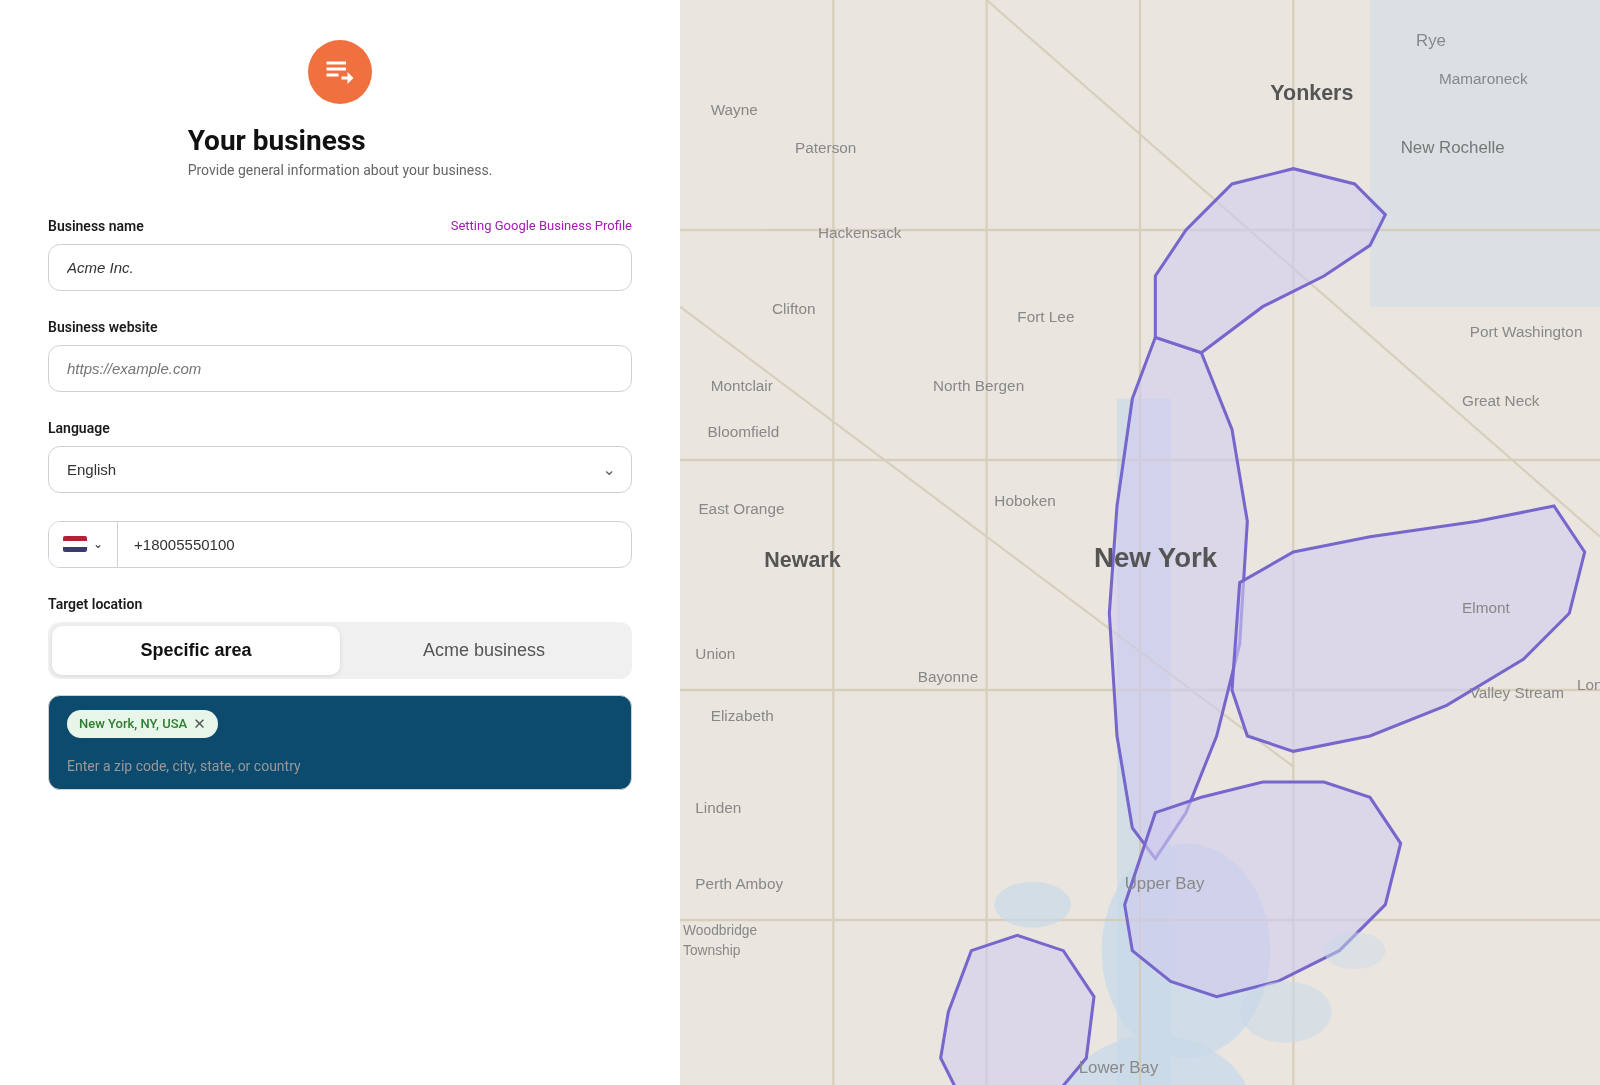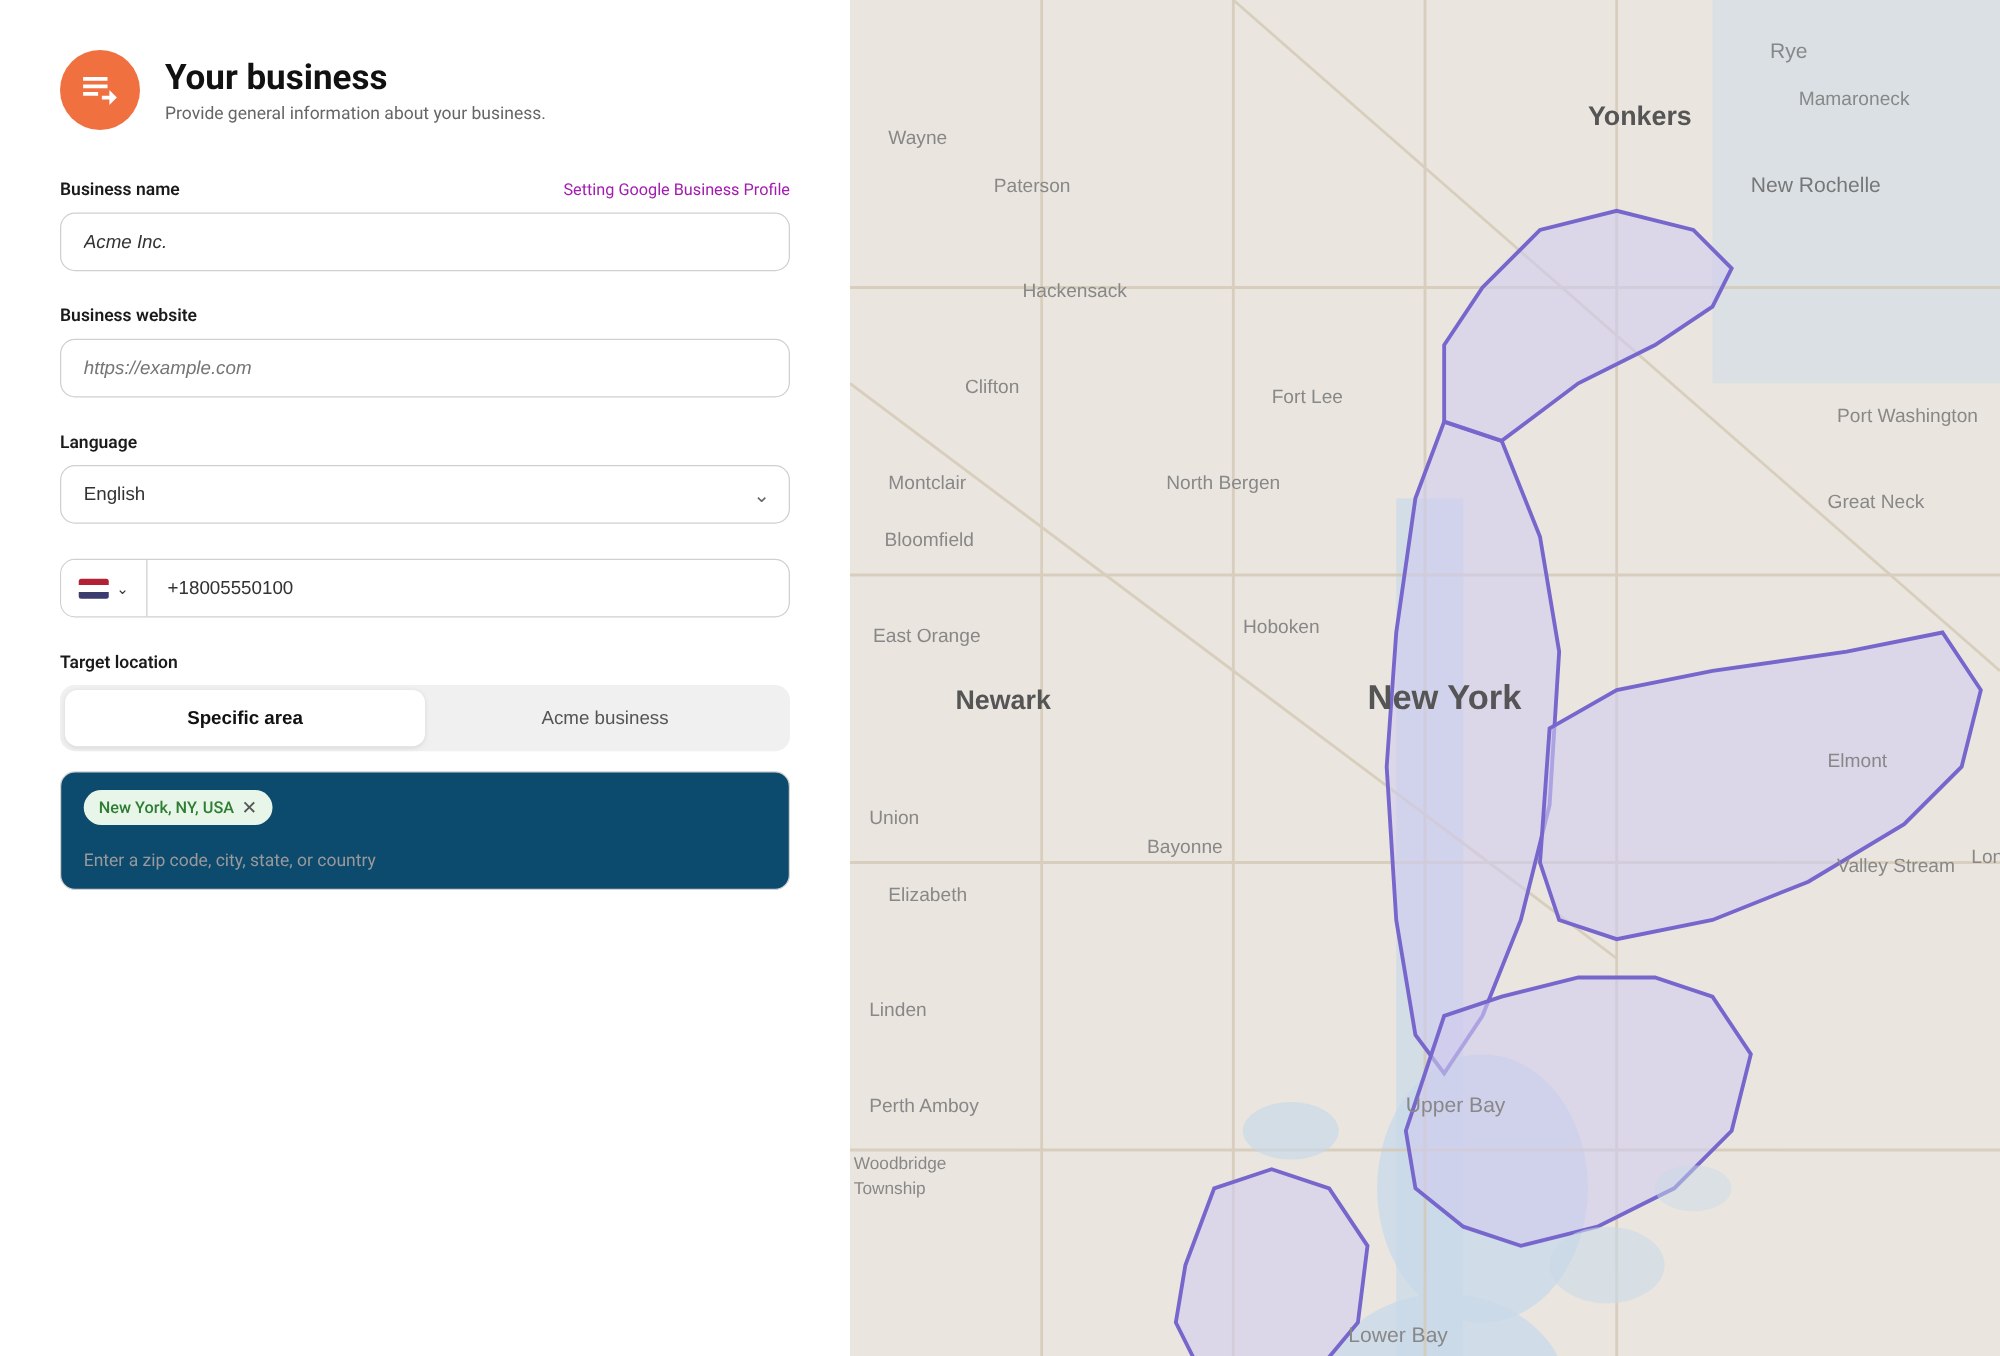--- a/index.html
+++ b/index.html
@@ -21,20 +21,21 @@
       flex: 1;
       background: #e8e8e8;
       position: relative;
       overflow: hidden;
     }
     .header {
       display: flex;
       align-items: center;
       gap: 20px;
       margin-bottom: 40px;
+      flex-direction: column;
     }
     .logo-icon {
       width: 64px;
       height: 64px;
       background: #f07040;
       border-radius: 50%;
       display: flex;
       align-items: center;
       justify-content: center;
       flex-shrink: 0;
@@ -153,21 +154,21 @@
       display: flex;
       background: #f0f0f0;
       border-radius: 12px;
       padding: 4px;
       margin-bottom: 16px;
     }
     .toggle-tab {
       flex: 1;
       padding: 14px;
       text-align: center;
-      font-size: 15px;
+      font-size: 18px;
       font-weight: 500;
       border-radius: 10px;
       cursor: pointer;
       border: none;
       background: transparent;
       color: #555;
       transition: background 0.2s, color 0.2s;
     }
     .toggle-tab.active {
       background: #fff;

